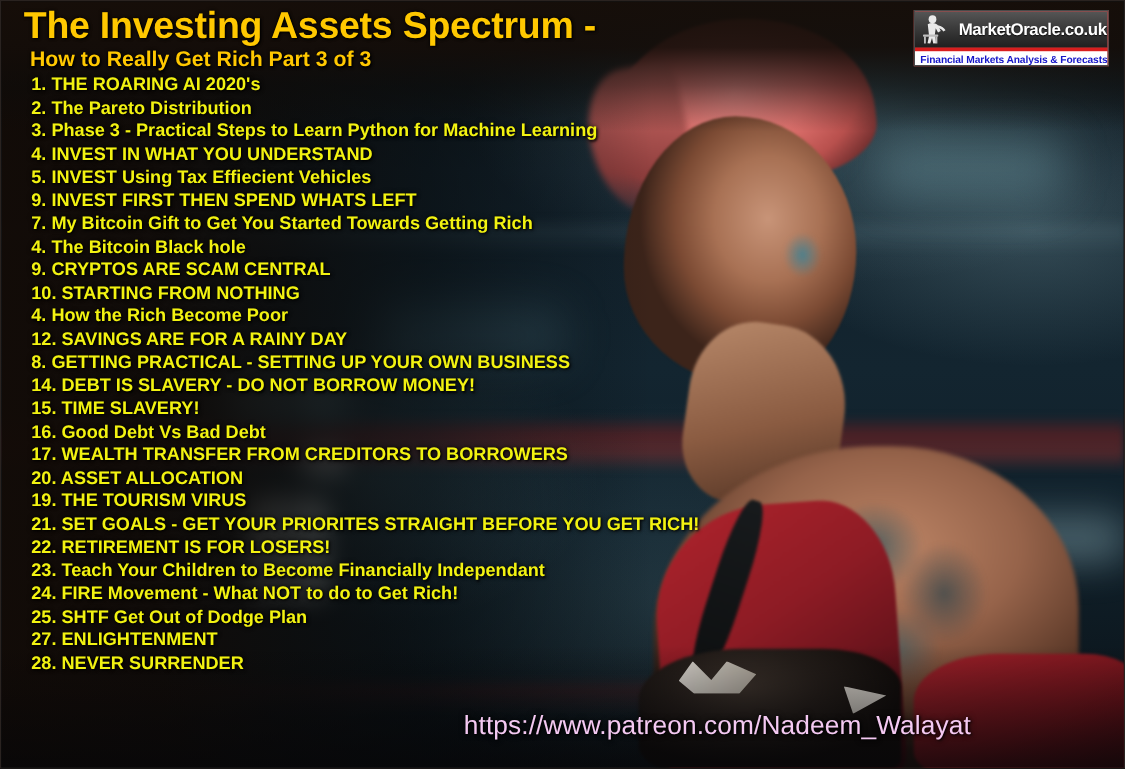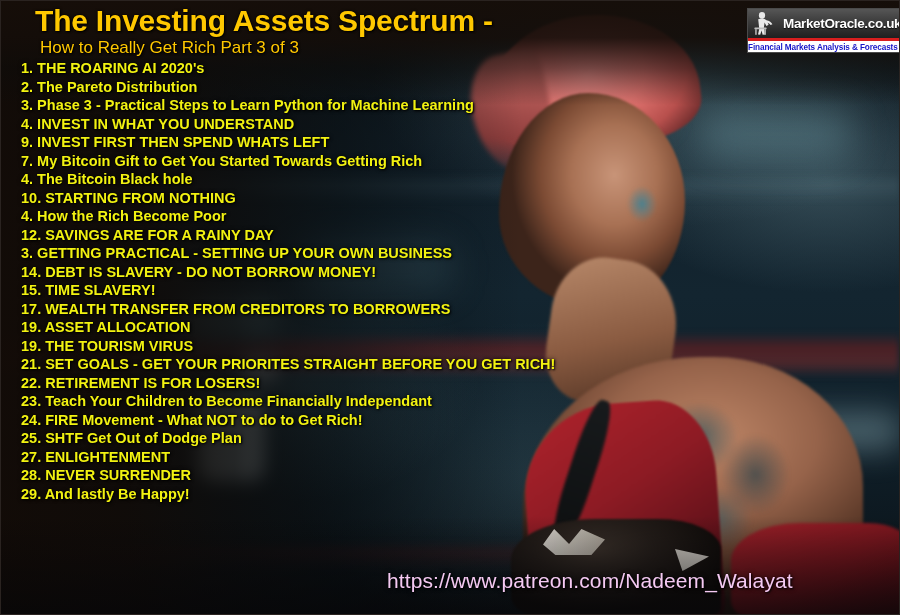--- a/index.html
+++ b/index.html
@@ -148,38 +148,38 @@
       rgba(0,0,0,0) 17%);
   }
   .vignette{
     background:radial-gradient(125% 118% at 50% 46%, rgba(0,0,0,0) 52%, rgba(0,0,0,.62) 100%);
   }
   .scrim-bottom{
     background:linear-gradient(0deg, rgba(6,6,8,.72) 0%, rgba(0,0,0,0) 16%);
   }
 
   
-  .content{position:absolute;inset:0;margin-left:16px;}
+  .content{position:absolute;inset:0;}
 
   .title-block{position:absolute;left:18px;top:4px;}
   .title-main{
     font-size:30px;font-weight:bold;color:#FFC800;letter-spacing:-.2px;
     text-shadow:0 0 3px rgba(0,0,0,.95),1px 1px 2px #000;
     white-space:nowrap;line-height:1.08;
   }
   .title-sub{
     margin-left:5px;margin-top:1px;
-    font-size:17px;font-weight:normal;color:#FFC800;
+    font-size:17px;font-weight:bold;color:#FFC800;
     text-shadow:0 0 3px rgba(0,0,0,.95),1px 1px 2px #000;
     white-space:nowrap;
   }
 
   
   .topic-list{
-    position:absolute;left:4px;top:58px;
+    position:absolute;left:24px;top:58px;
     list-style:none;margin:0;padding:0;
   }
   .topic-item{
     font-size:14.5px;font-weight:bold;color:#F2F211;
     line-height:18.5px;white-space:nowrap;
     text-shadow:0 0 4px rgba(0,0,0,.95),1px 1px 2px rgba(0,0,0,.9);
   }
 
   
   .patreon{
@@ -203,21 +203,21 @@
   .logo-mark{
     position:relative;width:34px;height:27px;flex:0 0 34px;margin-left:1px;
   }
   .logo-mark svg{display:block;}
   .logo-word{
     font-size:13.5px;font-weight:bold;color:#ffffff;letter-spacing:-.35px;
     white-space:nowrap;text-shadow:0 1px 1px rgba(0,0,0,.8);
   }
   .logo-rule{height:3px;background:#d81e1e;}
   .logo-tag{
-    height:13px;background:#ffffff;display:flex;align-items:center;justify-content:flex-start;
+    height:13px;background:#ffffff;display:flex;align-items:center;justify-content:flex-end;
   }
   .logo-tag span{
     font-size:8.2px;font-weight:bold;color:#1616c8;letter-spacing:-.1px;white-space:nowrap;
   }
 </style>
 </head>
 <body>
 
 <div id="poster">
 
@@ -261,40 +261,42 @@
     <div class="title-block">
       <div class="title-main">The Investing Assets Spectrum -</div>
       <div class="title-sub">How to Really Get Rich Part 3 of 3</div>
     </div>
 
     <ul class="topic-list">
       <li class="topic-item">1. THE ROARING AI 2020's</li>
       <li class="topic-item">2. The Pareto Distribution</li>
       <li class="topic-item">3. Phase 3 - Practical Steps to Learn Python for Machine Learning</li>
       <li class="topic-item">4. INVEST IN WHAT YOU UNDERSTAND</li>
+      <li class="topic-item">5. INVEST Using Tax Effiecient Vehicles</li>
       <li class="topic-item">9. INVEST FIRST THEN SPEND WHATS LEFT</li>
       <li class="topic-item">7. My Bitcoin Gift to Get You Started Towards Getting Rich</li>
       <li class="topic-item">4. The Bitcoin Black hole</li>
+      <li class="topic-item">9. CRYPTOS ARE SCAM CENTRAL</li>
       <li class="topic-item">10. STARTING FROM NOTHING</li>
       <li class="topic-item">4. How the Rich Become Poor</li>
       <li class="topic-item">12. SAVINGS ARE FOR A RAINY DAY</li>
-      <li class="topic-item">3. GETTING PRACTICAL - SETTING UP YOUR OWN BUSINESS</li>
+      <li class="topic-item">8. GETTING PRACTICAL - SETTING UP YOUR OWN BUSINESS</li>
       <li class="topic-item">14. DEBT IS SLAVERY - DO NOT BORROW MONEY!</li>
       <li class="topic-item">15. TIME SLAVERY!</li>
+      <li class="topic-item">16. Good Debt Vs Bad Debt</li>
       <li class="topic-item">17. WEALTH TRANSFER FROM CREDITORS TO BORROWERS</li>
-      <li class="topic-item">19. ASSET ALLOCATION</li>
+      <li class="topic-item">20. ASSET ALLOCATION</li>
       <li class="topic-item">19. THE TOURISM VIRUS</li>
       <li class="topic-item">21. SET GOALS - GET YOUR PRIORITES STRAIGHT BEFORE YOU GET RICH!</li>
       <li class="topic-item">22. RETIREMENT IS FOR LOSERS!</li>
       <li class="topic-item">23. Teach Your Children to Become Financially Independant</li>
       <li class="topic-item">24. FIRE Movement - What NOT to do to Get Rich!</li>
       <li class="topic-item">25. SHTF Get Out of Dodge Plan</li>
       <li class="topic-item">27. ENLIGHTENMENT</li>
       <li class="topic-item">28. NEVER SURRENDER</li>
-      <li class="topic-item">29. And lastly Be Happy!</li>
     </ul>
 
     <div class="patreon">https://www.patreon.com/Nadeem_Walayat</div>
 
     <div class="logo">
       <div class="logo-main">
         <span class="logo-mark">
           <svg width="34" height="27" viewBox="0 0 34 27" aria-hidden="true">
             <rect x="0" y="0" width="34" height="27" fill="none"></rect>
 

